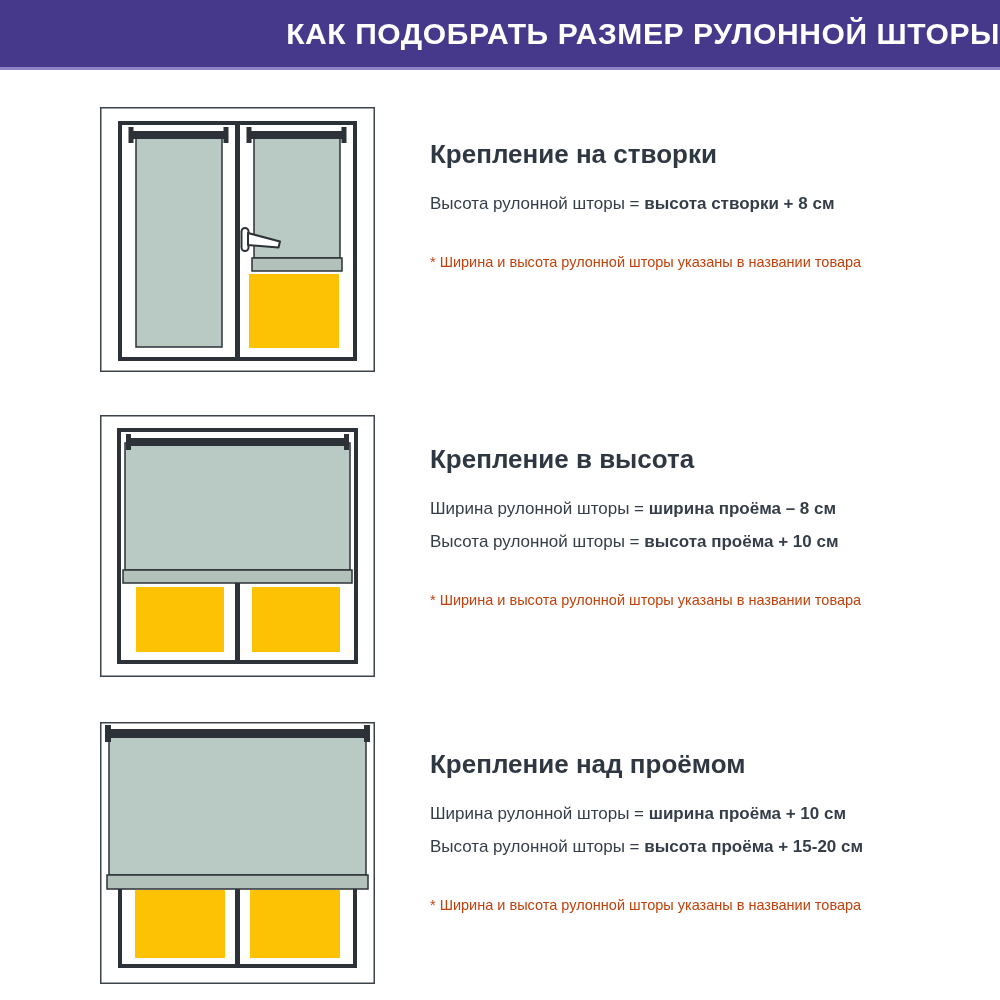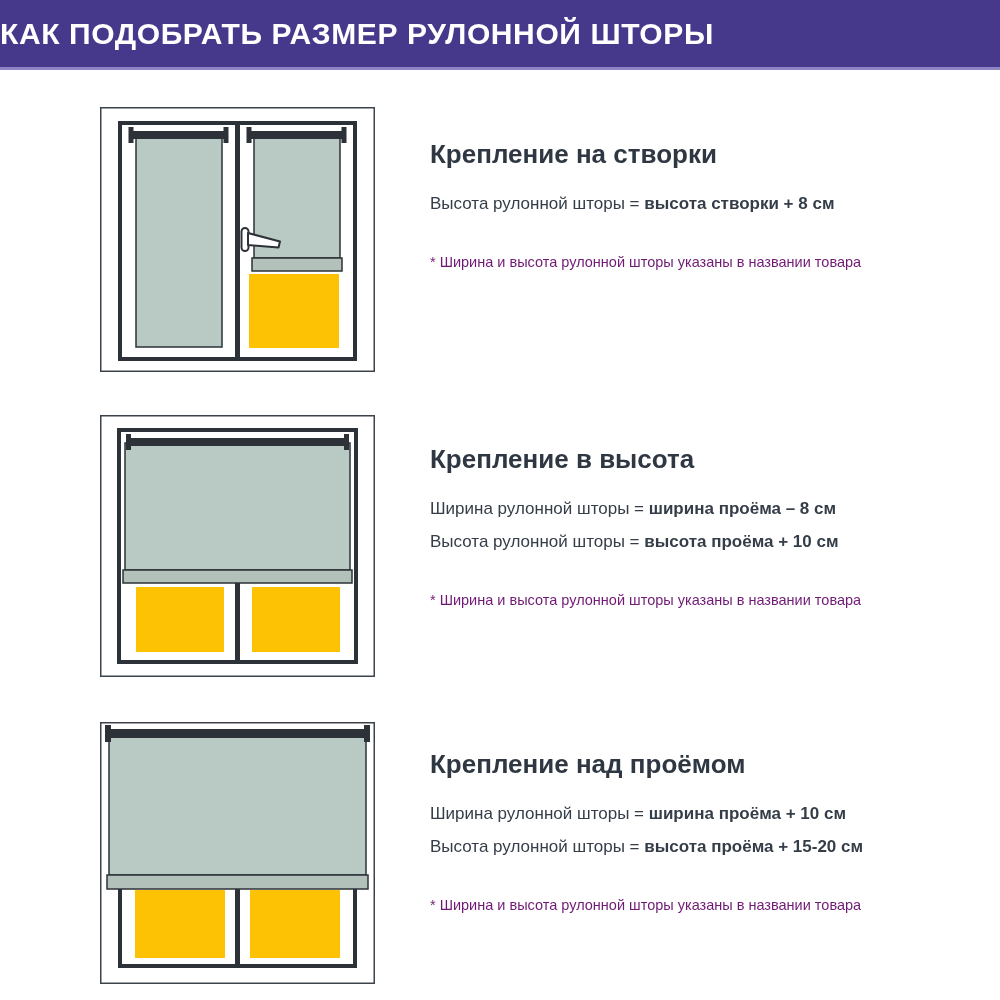--- a/index.html
+++ b/index.html
@@ -4,37 +4,37 @@
 <style>
   html,body{margin:0;padding:0;background:#fff;}
   body{width:1000px;height:1000px;position:relative;overflow:hidden;
        font-family:"Liberation Sans","DejaVu Sans",sans-serif;}
   .page{position:absolute;inset:0;background:#fff;}
 
   
   .header{position:absolute;left:0;top:0;width:1000px;height:67px;
           background:var(--header-bg,#46398c);
           border-bottom:3px solid var(--header-edge,#8d86c3);
-          display:flex;align-items:center;justify-content:flex-start;}
+          display:flex;align-items:center;justify-content:flex-end;}
   .header h1{margin:0;color:#fff;font-size:30px;font-weight:700;
              letter-spacing:.6px;white-space:nowrap;}
 
   
   .diagram{position:absolute;left:100px;width:275px;}
   .d1{top:107px;height:265px;}
   .d2{top:415px;height:262px;}
   .d3{top:722px;height:262px;}
   .textblock{position:absolute;left:430px;width:480px;color:var(--text-dark,#2f3842);}
   .t1{top:139px;} .t2{top:444px;} .t3{top:749px;}
   .textblock h2{margin:0;font-size:26px;line-height:30px;font-weight:700;
                 color:var(--text-dark,#2f3842);}
   .formulas{margin-top:18px;}
   .formula{margin:0;font-size:17px;line-height:33px;color:#343d48;font-weight:400;}
   .formula .value{font-weight:700;}
-  .footnote{margin:32px 0 0 0;font-size:14.5px;line-height:20px;color:#701a75;}
+  .footnote{margin:32px 0 0 0;font-size:14.5px;line-height:20px;color:#c2410c;}
 
   
   svg{display:block;}
   .outer-box{fill:#fff;stroke:var(--outline,#3c434b);stroke-width:1.5;}
   .frame-stroke{fill:none;stroke:var(--frame,#2c3238);stroke-width:4;}
   .mullion{fill:var(--frame,#2c3238);}
   .rod{fill:var(--frame,#2c3238);}
   .blind{fill:var(--blind,#b9c9c3);stroke:var(--frame,#2c3238);stroke-width:1.5;}
   .bar{fill:var(--blind-bar,#b2c1ba);stroke:var(--frame,#2c3238);stroke-width:1.5;}
   .sun{fill:var(--glass-sun,#fcc203);}

